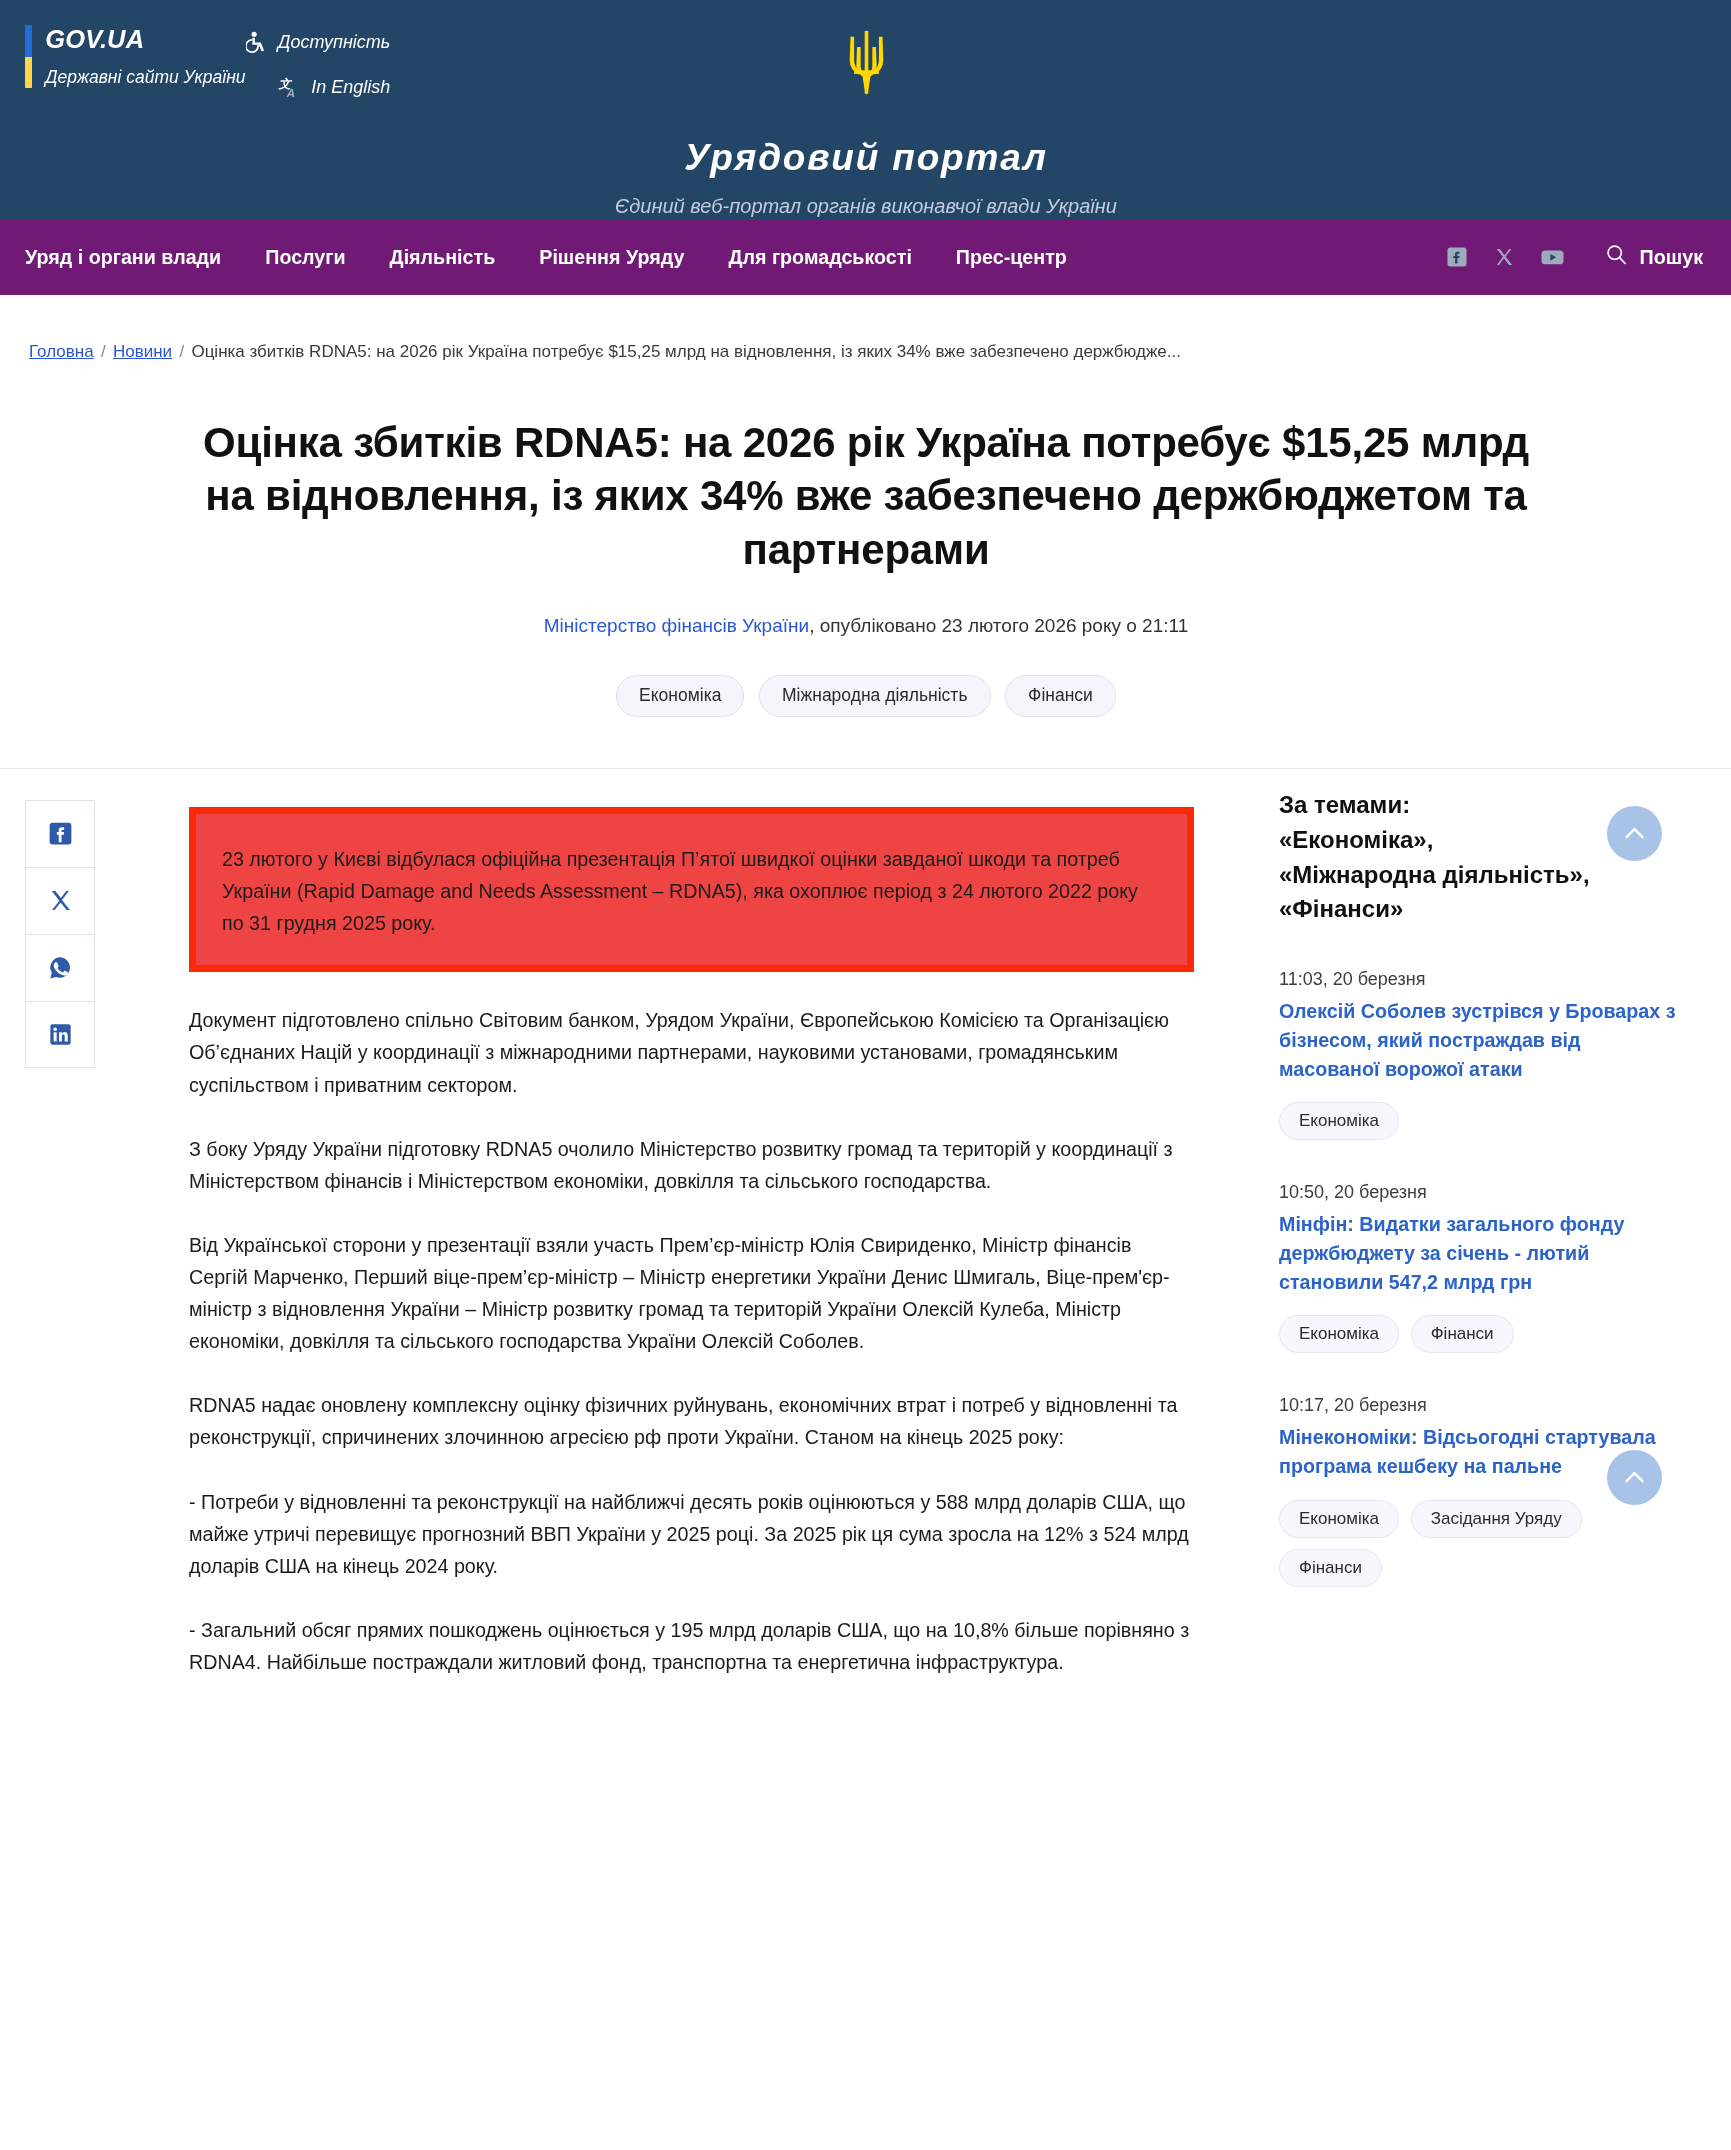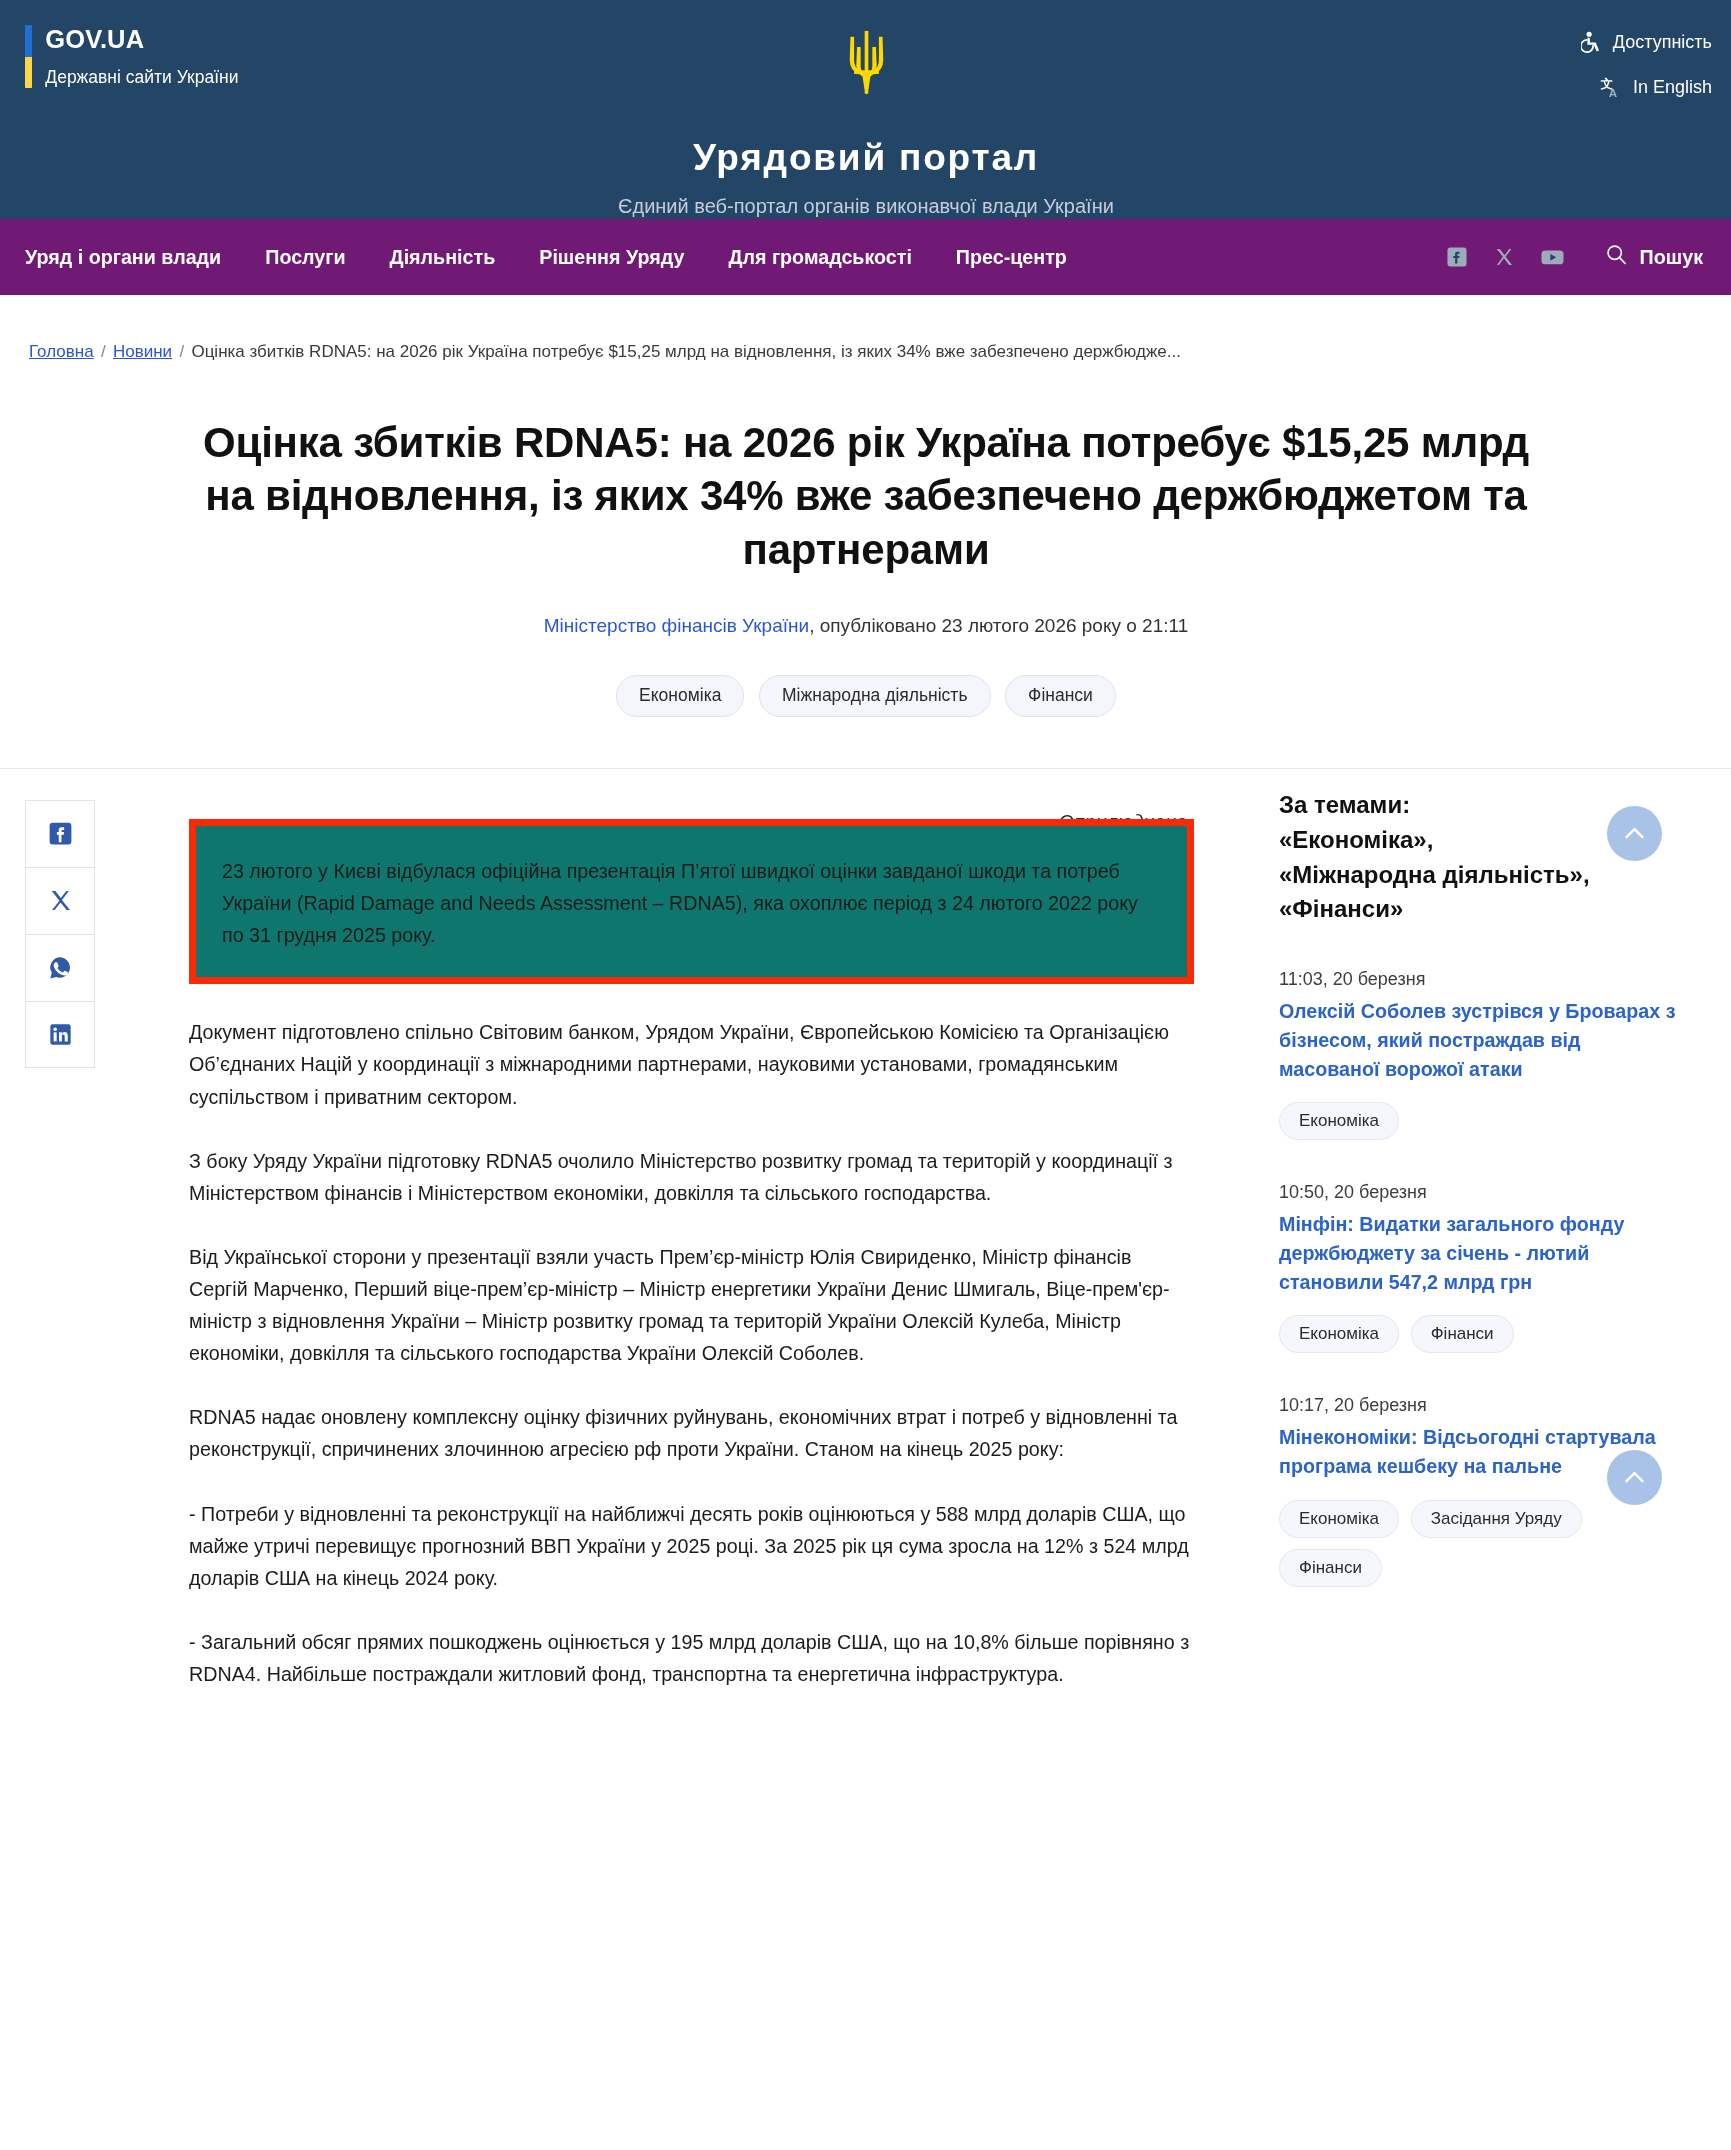--- a/index.html
+++ b/index.html
@@ -15,24 +15,24 @@
   
   .header {
     background: #234566;
     width: 100%;
     padding: 0;
     position: relative;
   }
   .header-top {
     display: flex;
     align-items: flex-start;
-    justify-content: space-between;
-    padding: 25px 20px 0 25px;
+    padding: 25px 34px 0 25px;
     min-height: 219px;
     position: relative;
+    font-style: italic;
   }
   .gov-logo {
     display: flex;
     align-items: stretch;
     gap: 13px;
     padding-left: 0;
   }
   .flag-bar {
     width: 7.3px;
     min-height: 63px;
@@ -225,22 +225,22 @@
     top: 42px;
     font-style: italic;
     font-size: 19.7px;
     color: #2b2b2b;
     white-space: nowrap;
     z-index: 0;
   }
   .highlight-box {
     border: 7.3px solid #fb2a06;
     padding: 29px 26px 26px 26px;
-    margin-top: 24px;
-    background: #0f766e;
+    margin-top: 12px;
+    background: #ef4444;
     position: relative;
     z-index: 2;
   }
   p.body-text {
     font-size: 19.7px;
     line-height: 1.63;
     color: #1c1c1c;
     margin-top: 32px;
   }
   .highlight-box p.body-text { margin-top: 0; }

